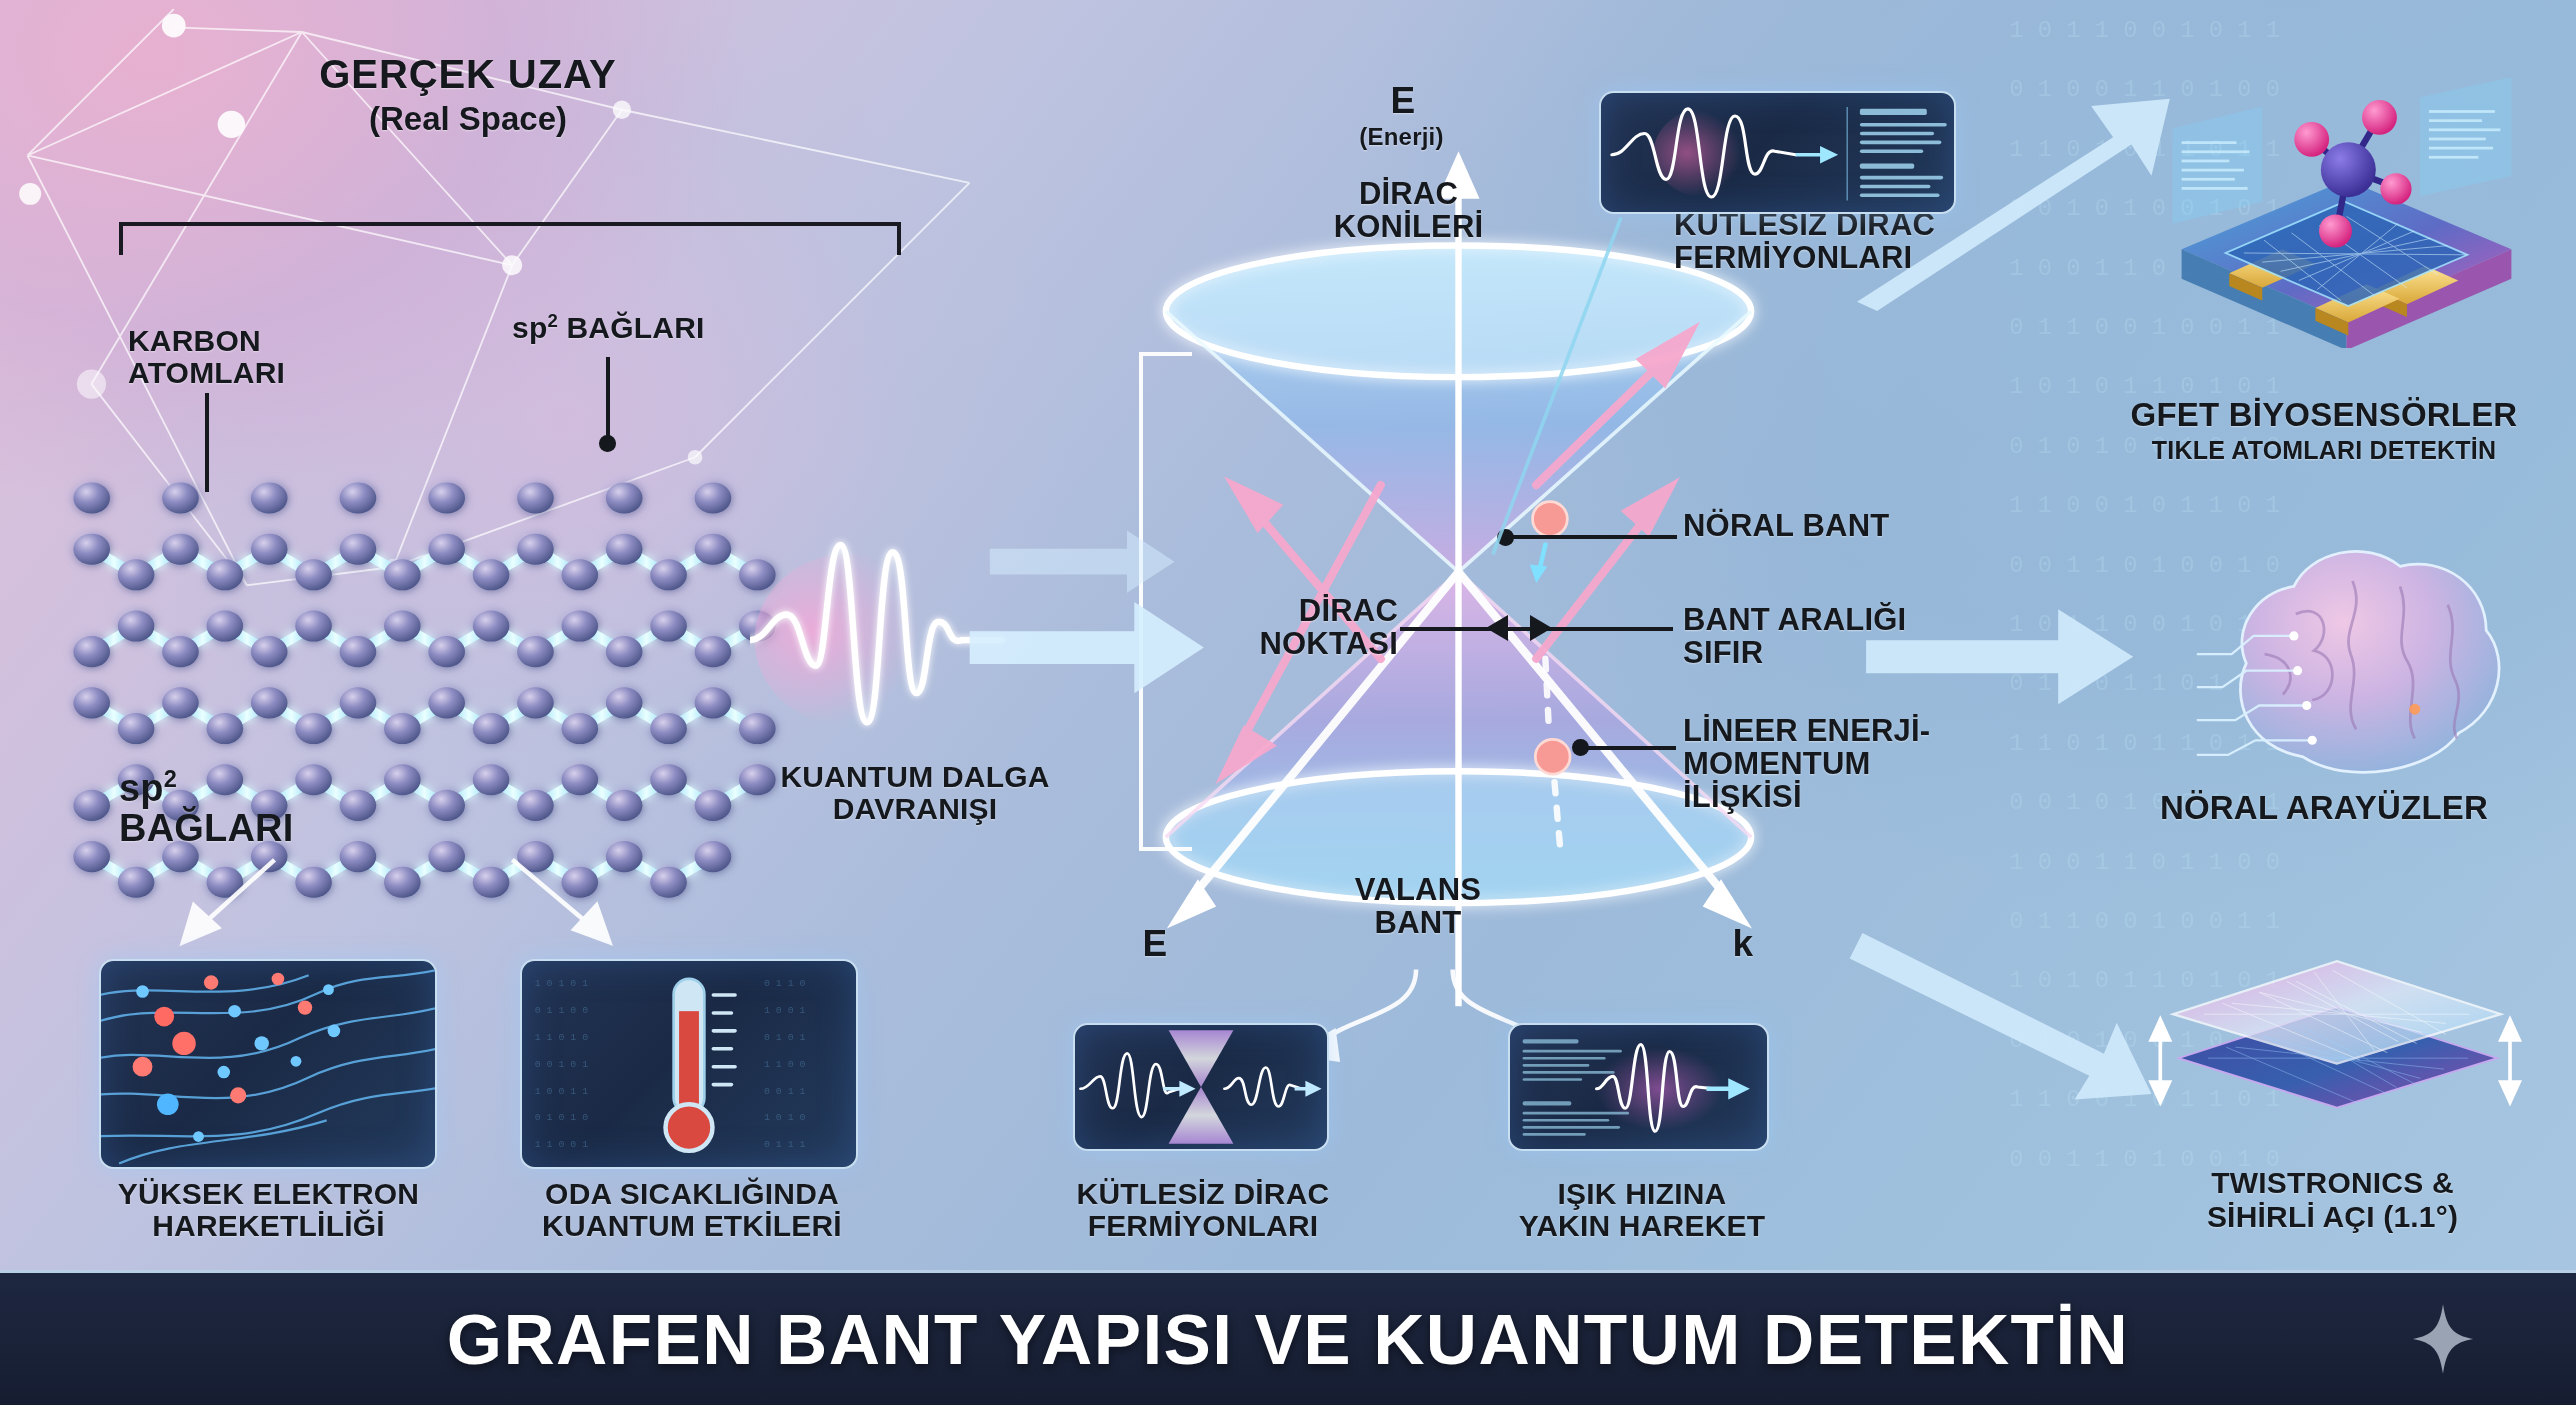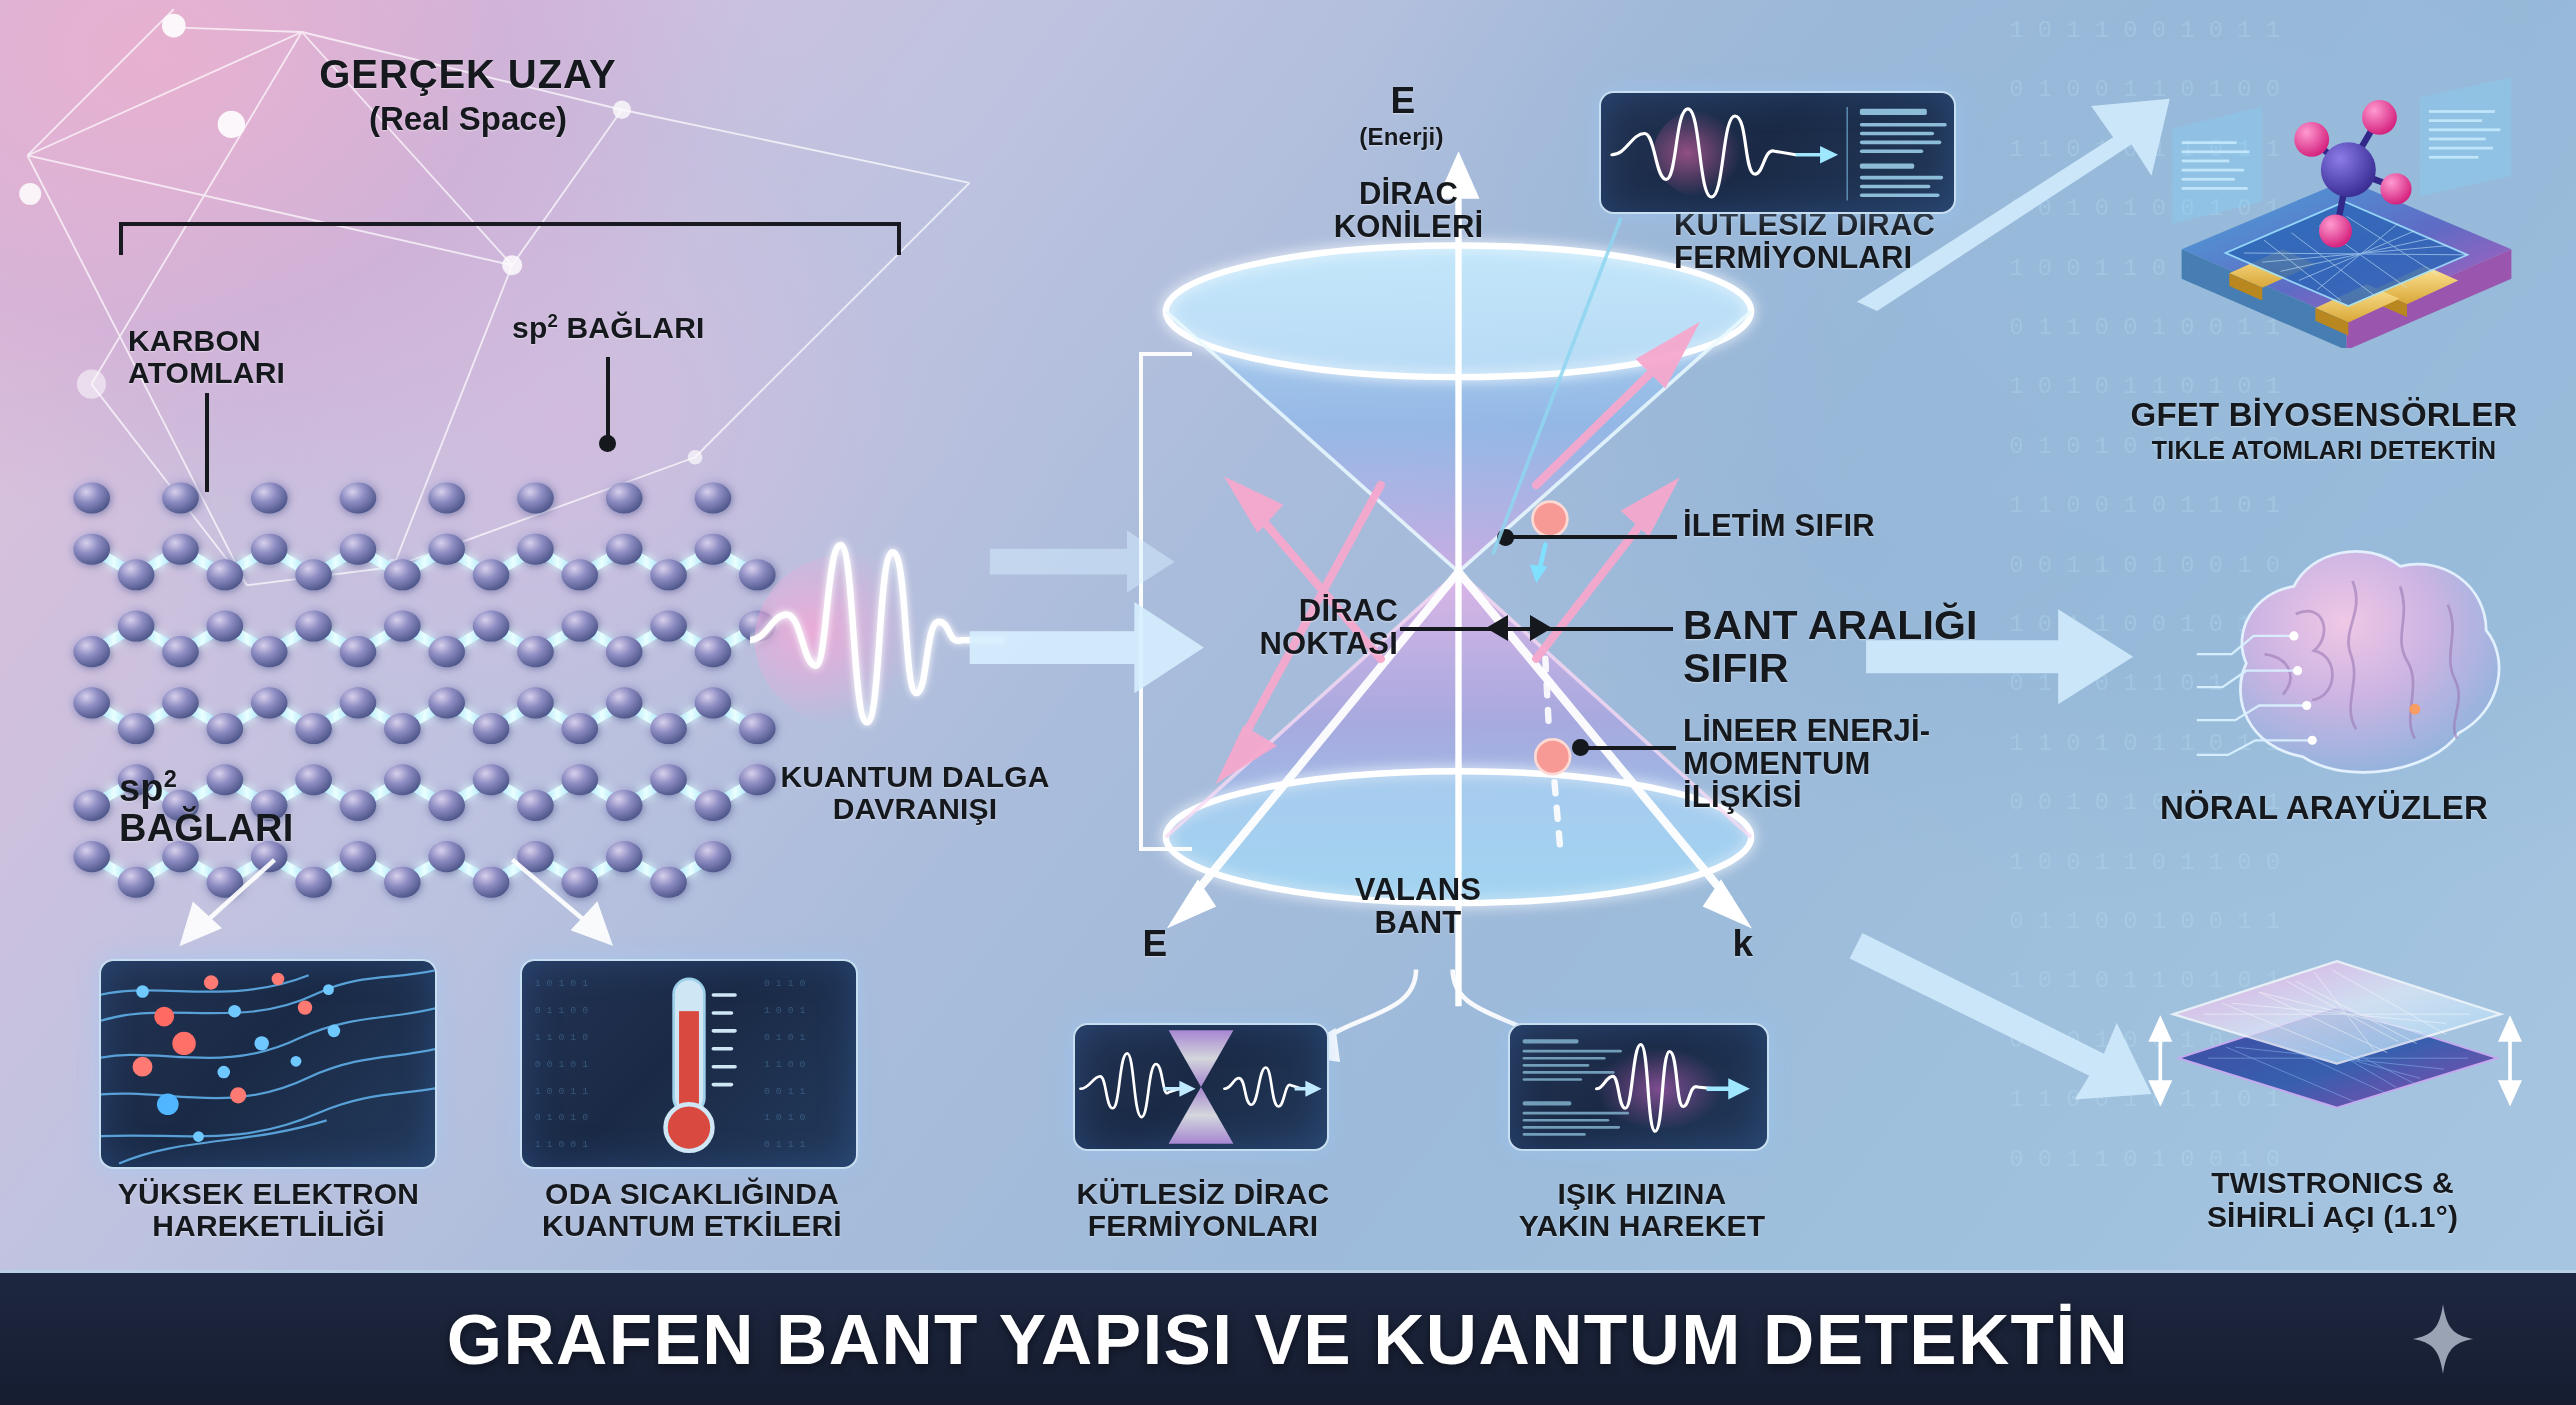--- a/index.html
+++ b/index.html
@@ -61,21 +61,21 @@
   #k-bottom-lbl{left:1711px;top:924px;width:64px;font-size:37px;font-weight:900;}
 
   
   #cone-bracket{position:absolute;left:1139px;top:352px;width:53px;height:499px;
     border-top:4.6px solid #ffffff;border-left:4.6px solid #ffffff;border-bottom:4.6px solid #ffffff;opacity:.95;}
 
   #dirac-noktasi{left:1151px;top:595px;width:247px;font-size:31px;text-align:right;}
 
   
   #iletim-bant{left:1683px;top:510px;width:348px;font-size:31px;}
-  #bant-araligi{left:1683px;top:604px;width:311px;font-size:41px;}
+  #bant-araligi{left:1683px;top:604px;width:311px;font-size:31px;}
   #lineer-rel{left:1683px;top:715px;width:311px;font-size:31px;}
   #kutlesiz-top{left:1674px;top:209px;width:357px;font-size:31px;}
 
   
   .leader{position:absolute;height:3.7px;background:#15181d;}
   .leaderdot{position:absolute;width:16.5px;height:16.5px;border-radius:50%;background:#15181d;}
 
   
   .card{
     position:absolute;border-radius:14.6px;border:2.7px solid rgba(215,238,255,.92);
@@ -513,21 +513,21 @@
 
   <div class="leader" style="left:1508px;top:627px;width:165px;"></div>
   <div style="position:absolute;left:1486px;top:615px;width:0;height:0;border-right:22px solid #15181d;border-top:13.7px solid transparent;border-bottom:13.7px solid transparent;"></div>
 
   <div class="leaderdot" style="left:1497px;top:529px;"></div>
   <div class="leader" style="left:1511px;top:535px;width:166px;"></div>
 
   <div class="leaderdot" style="left:1572px;top:739px;"></div>
   <div class="leader" style="left:1586px;top:746px;width:90px;"></div>
 
-  <div class="lbl" id="iletim-bant">İLETİM SIFIR</div>
+  <div class="lbl" id="iletim-bant">NÖRAL BANT</div>
   <div class="lbl" id="bant-araligi">BANT ARALIĞI<br>SIFIR</div>
   <div class="lbl" id="lineer-rel">LİNEER ENERJİ-<br>MOMENTUM<br>İLİŞKİSİ</div>
   <div class="lbl" id="kutlesiz-top">KÜTLESİZ DİRAC<br>FERMİYONLARI</div>
 
   <div class="card" id="inset-top">
     <svg viewBox="0 0 390 135" preserveAspectRatio="none">
       <defs>
         <radialGradient id="ig1" cx="32%" cy="50%" r="45%">
           <stop offset="0%" stop-color="#e munication" stop-opacity="0"></stop>
         </radialGradient>

